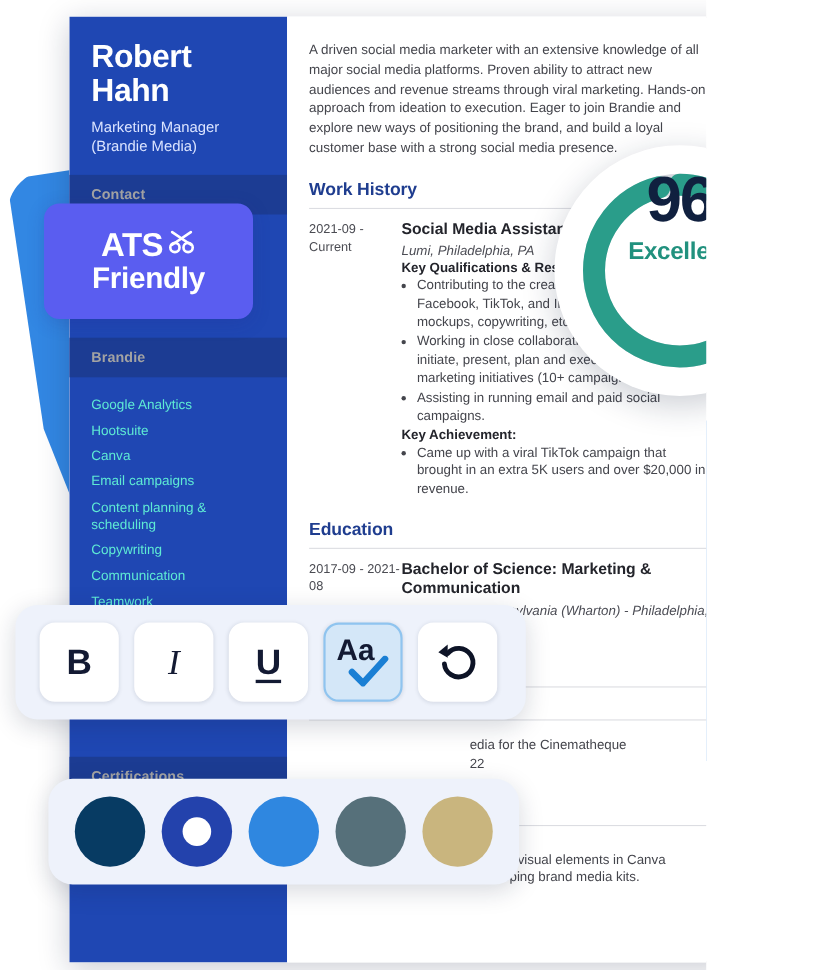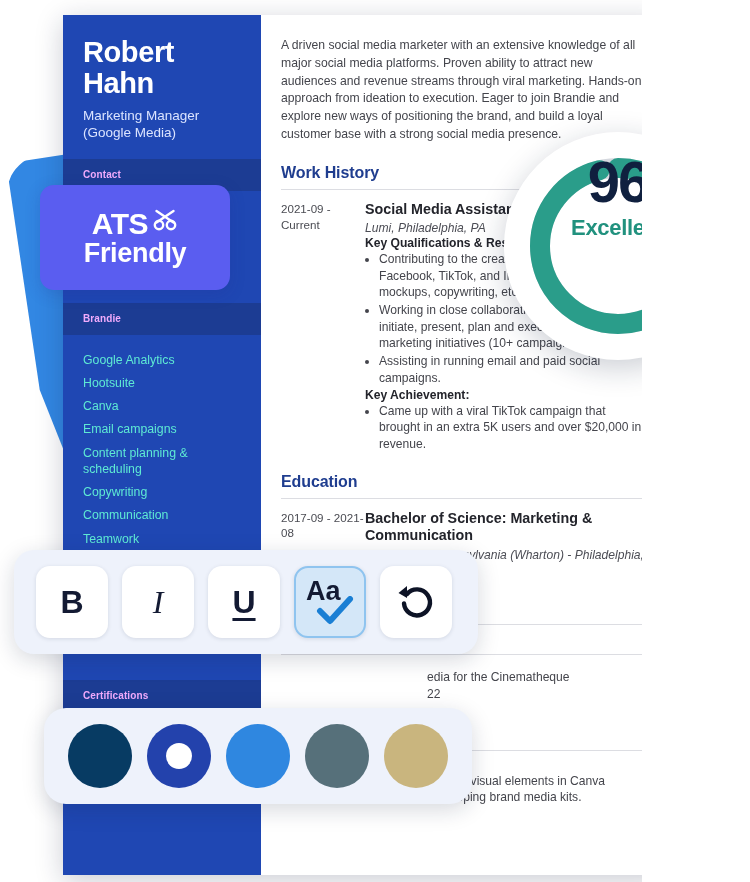--- a/index.html
+++ b/index.html
@@ -71,24 +71,24 @@
     margin-top: 9px;
     font-size: 13.5px;
     line-height: 1.22;
     color: #dbe4ff;
     font-weight: 400;
     padding-bottom: 18px;
   }
   .side-band {
     background: #1c3c93;
     padding: 10px 27px 11px 20px;
-    font-size: 10px;
+    font-size: 13px;
     font-weight: 700;
     letter-spacing: .1px;
-    color: #f0abfc;
+    color: #a3a3a3;
   }
   .side-body { padding: 14px 20px 10px 20px; }
   .skill {
     font-size: 12.3px;
     line-height: 1.36;
     color: #5eead4;
     padding: 3.2px 0;
   }
   .contact-gap { height: 112px; }
   .cert-gap { height: 120px; }
@@ -283,21 +283,21 @@
   <div id="resume">
 
     <aside id="sidebar" style="background: rgb(31, 71, 179);">
       <div class="side-name">
         <h1>
           <span>Robert</span><br>
           <span>Hahn</span>
         </h1>
         <div class="side-role">
           <span>Marketing Manager</span><br>
-          <span>(Google Media)</span>
+          <span>(Brandie Media)</span>
         </div>
       </div>
 
       <div class="side-band" style="background: rgb(28, 60, 147);">Contact</div>
       <div class="contact-gap"></div>
 
       <div class="side-band" style="background: rgb(28, 60, 147);">Brandie</div>
       <div class="side-body">
         <div class="skill">Google Analytics</div>
         <div class="skill">Hootsuite</div>

